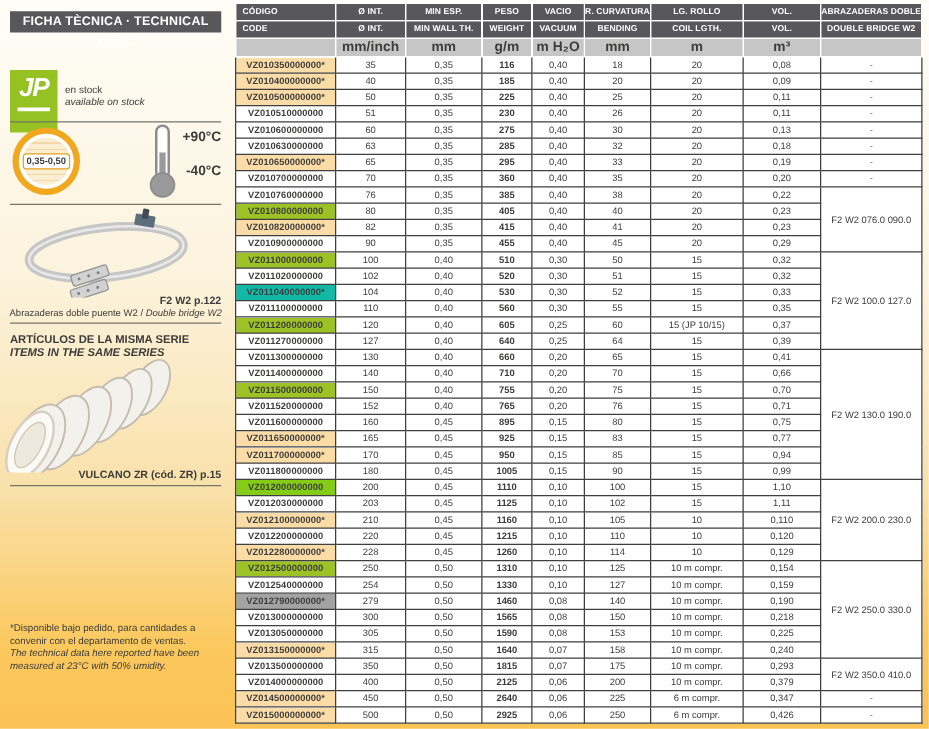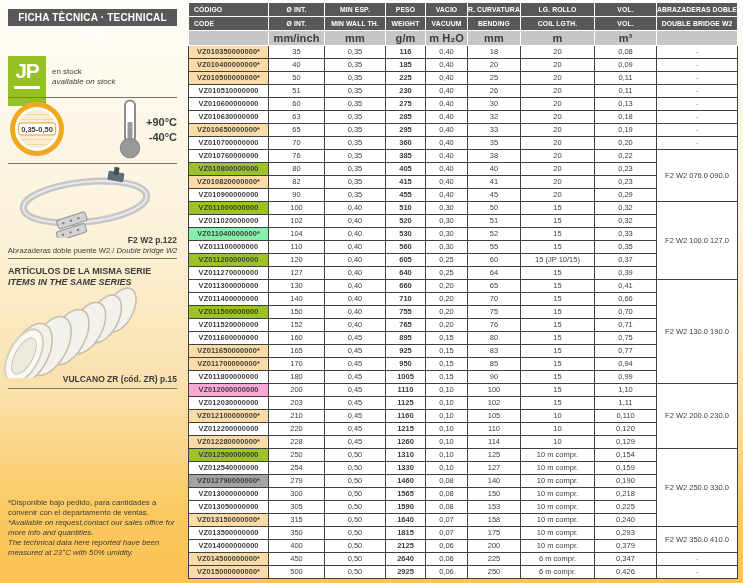--- a/index.html
+++ b/index.html
@@ -9,36 +9,36 @@
     color:#3c3c3b;
     background:linear-gradient(180deg,#fefdf7 0%,#fcf3dd 38%,#f9e0a8 68%,#fbc95f 88%,#fbc254 100%);
     position:relative; overflow:hidden;
   }
   
   .sidebar { position:absolute; left:0; top:0; width:185px; height:583px; }
   .titlebar { position:absolute; left:8px; top:9px; width:169px; height:17px;
     background:#58585a; color:#fff; font-weight:bold; font-size:10px; letter-spacing:.2px;
     text-align:center; line-height:17px; }
   .jp-logo { position:absolute; left:8px; top:56px; width:38px; height:50px; background:#95c122;
-    color:#fff; font-weight:bold; text-align:center; }
+    color:#fff; font-weight:bold; font-style:italic; text-align:center; }
   .jp-logo .jp-txt { font-size:21px; line-height:30px; letter-spacing:-1px; }
   .jp-logo .jp-bar { margin:0 auto; width:26px; height:3px; background:#fff; }
   .stock { position:absolute; left:52px; top:67px; font-size:8px; line-height:1.25; }
   .stock .it { font-style:italic; }
   .sep { position:absolute; left:8px; width:169px; height:1px; background:#75756a; }
   .badge-outer { position:absolute; left:10px; top:102px; width:54px; height:54px; border-radius:50%;
     background:#f2a81e; }
   .badge-mid { position:absolute; left:5px; top:5px; width:44px; height:44px; border-radius:50%; background:#fff; }
   .badge-inner { position:absolute; left:3px; top:3px; width:38px; height:38px; border-radius:50%;
     background:repeating-linear-gradient(180deg,#faeed2 0 4px,#f0d9a6 4px 5px); }
   .badge-label { position:absolute; left:50%; top:50%; transform:translate(-50%,-50%);
     background:#fff; border:1px solid #e4a11c; border-radius:3px; padding:1px 2px;
     font-size:7.5px; font-weight:bold; white-space:nowrap; }
   .thermo { position:absolute; left:117px; top:99px; }
-  .temp-hi { position:absolute; right:8px; top:116px; font-size:11px; font-weight:bold; }
+  .temp-hi { position:absolute; right:8px; top:104px; font-size:11px; font-weight:bold; }
   .temp-lo { position:absolute; right:8px; top:131px; font-size:11px; font-weight:bold; }
   .clamp-img { position:absolute; left:10px; top:166px; }
   .clamp-ref { position:absolute; left:8px; top:235px; width:169px; text-align:right;
     font-size:8.5px; font-weight:bold; }
   .clamp-cap { position:absolute; left:4px; top:246px; width:177px; text-align:center; font-size:7.6px; }
   .clamp-cap .it { font-style:italic; }
   .series-title { position:absolute; left:8px; top:266px; font-size:9px; font-weight:bold; line-height:1.25; }
   .series-title .it { font-style:italic; }
   .hose-img { position:absolute; left:2px; top:286px; }
   .series-ref { position:absolute; left:8px; top:374px; width:169px; text-align:right;
@@ -134,21 +134,20 @@
       <ellipse cx="28" cy="68" rx="18" ry="33" transform="rotate(28 28 68)"></ellipse>
     </g>
     <ellipse cx="22" cy="70" rx="15" ry="29" transform="rotate(28 22 70)" fill="#fbfaf7" stroke="#d8cfbf" stroke-width="2"></ellipse>
     <ellipse cx="22" cy="70" rx="9" ry="20" transform="rotate(28 22 70)" fill="#eee9df" stroke="#d0c5ae" stroke-width="1"></ellipse>
   </svg>
   <div class="series-ref">VULCANO ZR (cód. ZR) p.15</div>
   <div class="sep" style="top:388px"></div>
 
   <div class="footnotes">
     <p>*Disponible bajo pedido, para cantidades a convenir con el departamento de ventas.</p>
-    <p class="it">*Available on request,contact our sales office for more info and quantities.</p>
     <p class="it">The technical data here reported have been measured at 23°C with 50% umidity.</p>
   </div>
 </div>
 
 <table class="spec">
   <colgroup>
     <col style="width:80px">
       <col style="width:56px">
       <col style="width:61px">
       <col style="width:40px">
@@ -338,21 +337,21 @@
         <td class="code">VZ011020000000</td>
         <td>102</td>
         <td>0,40</td>
         <td class="bold">520</td>
         <td>0,30</td>
         <td>51</td>
         <td>15</td>
         <td>0,32</td>
       </tr>
       <tr>
-        <td class="code" style="background: #86efac;">VZ011040000000*</td>
+        <td class="code" style="background: #14b8a6;">VZ011040000000*</td>
         <td>104</td>
         <td>0,40</td>
         <td class="bold">530</td>
         <td>0,30</td>
         <td>52</td>
         <td>15</td>
         <td>0,33</td>
       </tr>
       <tr>
         <td class="code">VZ011100000000</td>
@@ -459,21 +458,21 @@
         <td class="code">VZ011800000000</td>
         <td>180</td>
         <td>0,45</td>
         <td class="bold">1005</td>
         <td>0,15</td>
         <td>90</td>
         <td>15</td>
         <td>0,99</td>
       </tr>
       <tr>
-        <td class="code" style="background: #f9a8d4;">VZ012000000000</td>
+        <td class="code" style="background: #84cc16;">VZ012000000000</td>
         <td>200</td>
         <td>0,45</td>
         <td class="bold">1110</td>
         <td>0,10</td>
         <td>100</td>
         <td>15</td>
         <td>1,10</td>
         <td rowspan="5" class="bridge">F2 W2 200.0 230.0</td>
       </tr>
       <tr>

